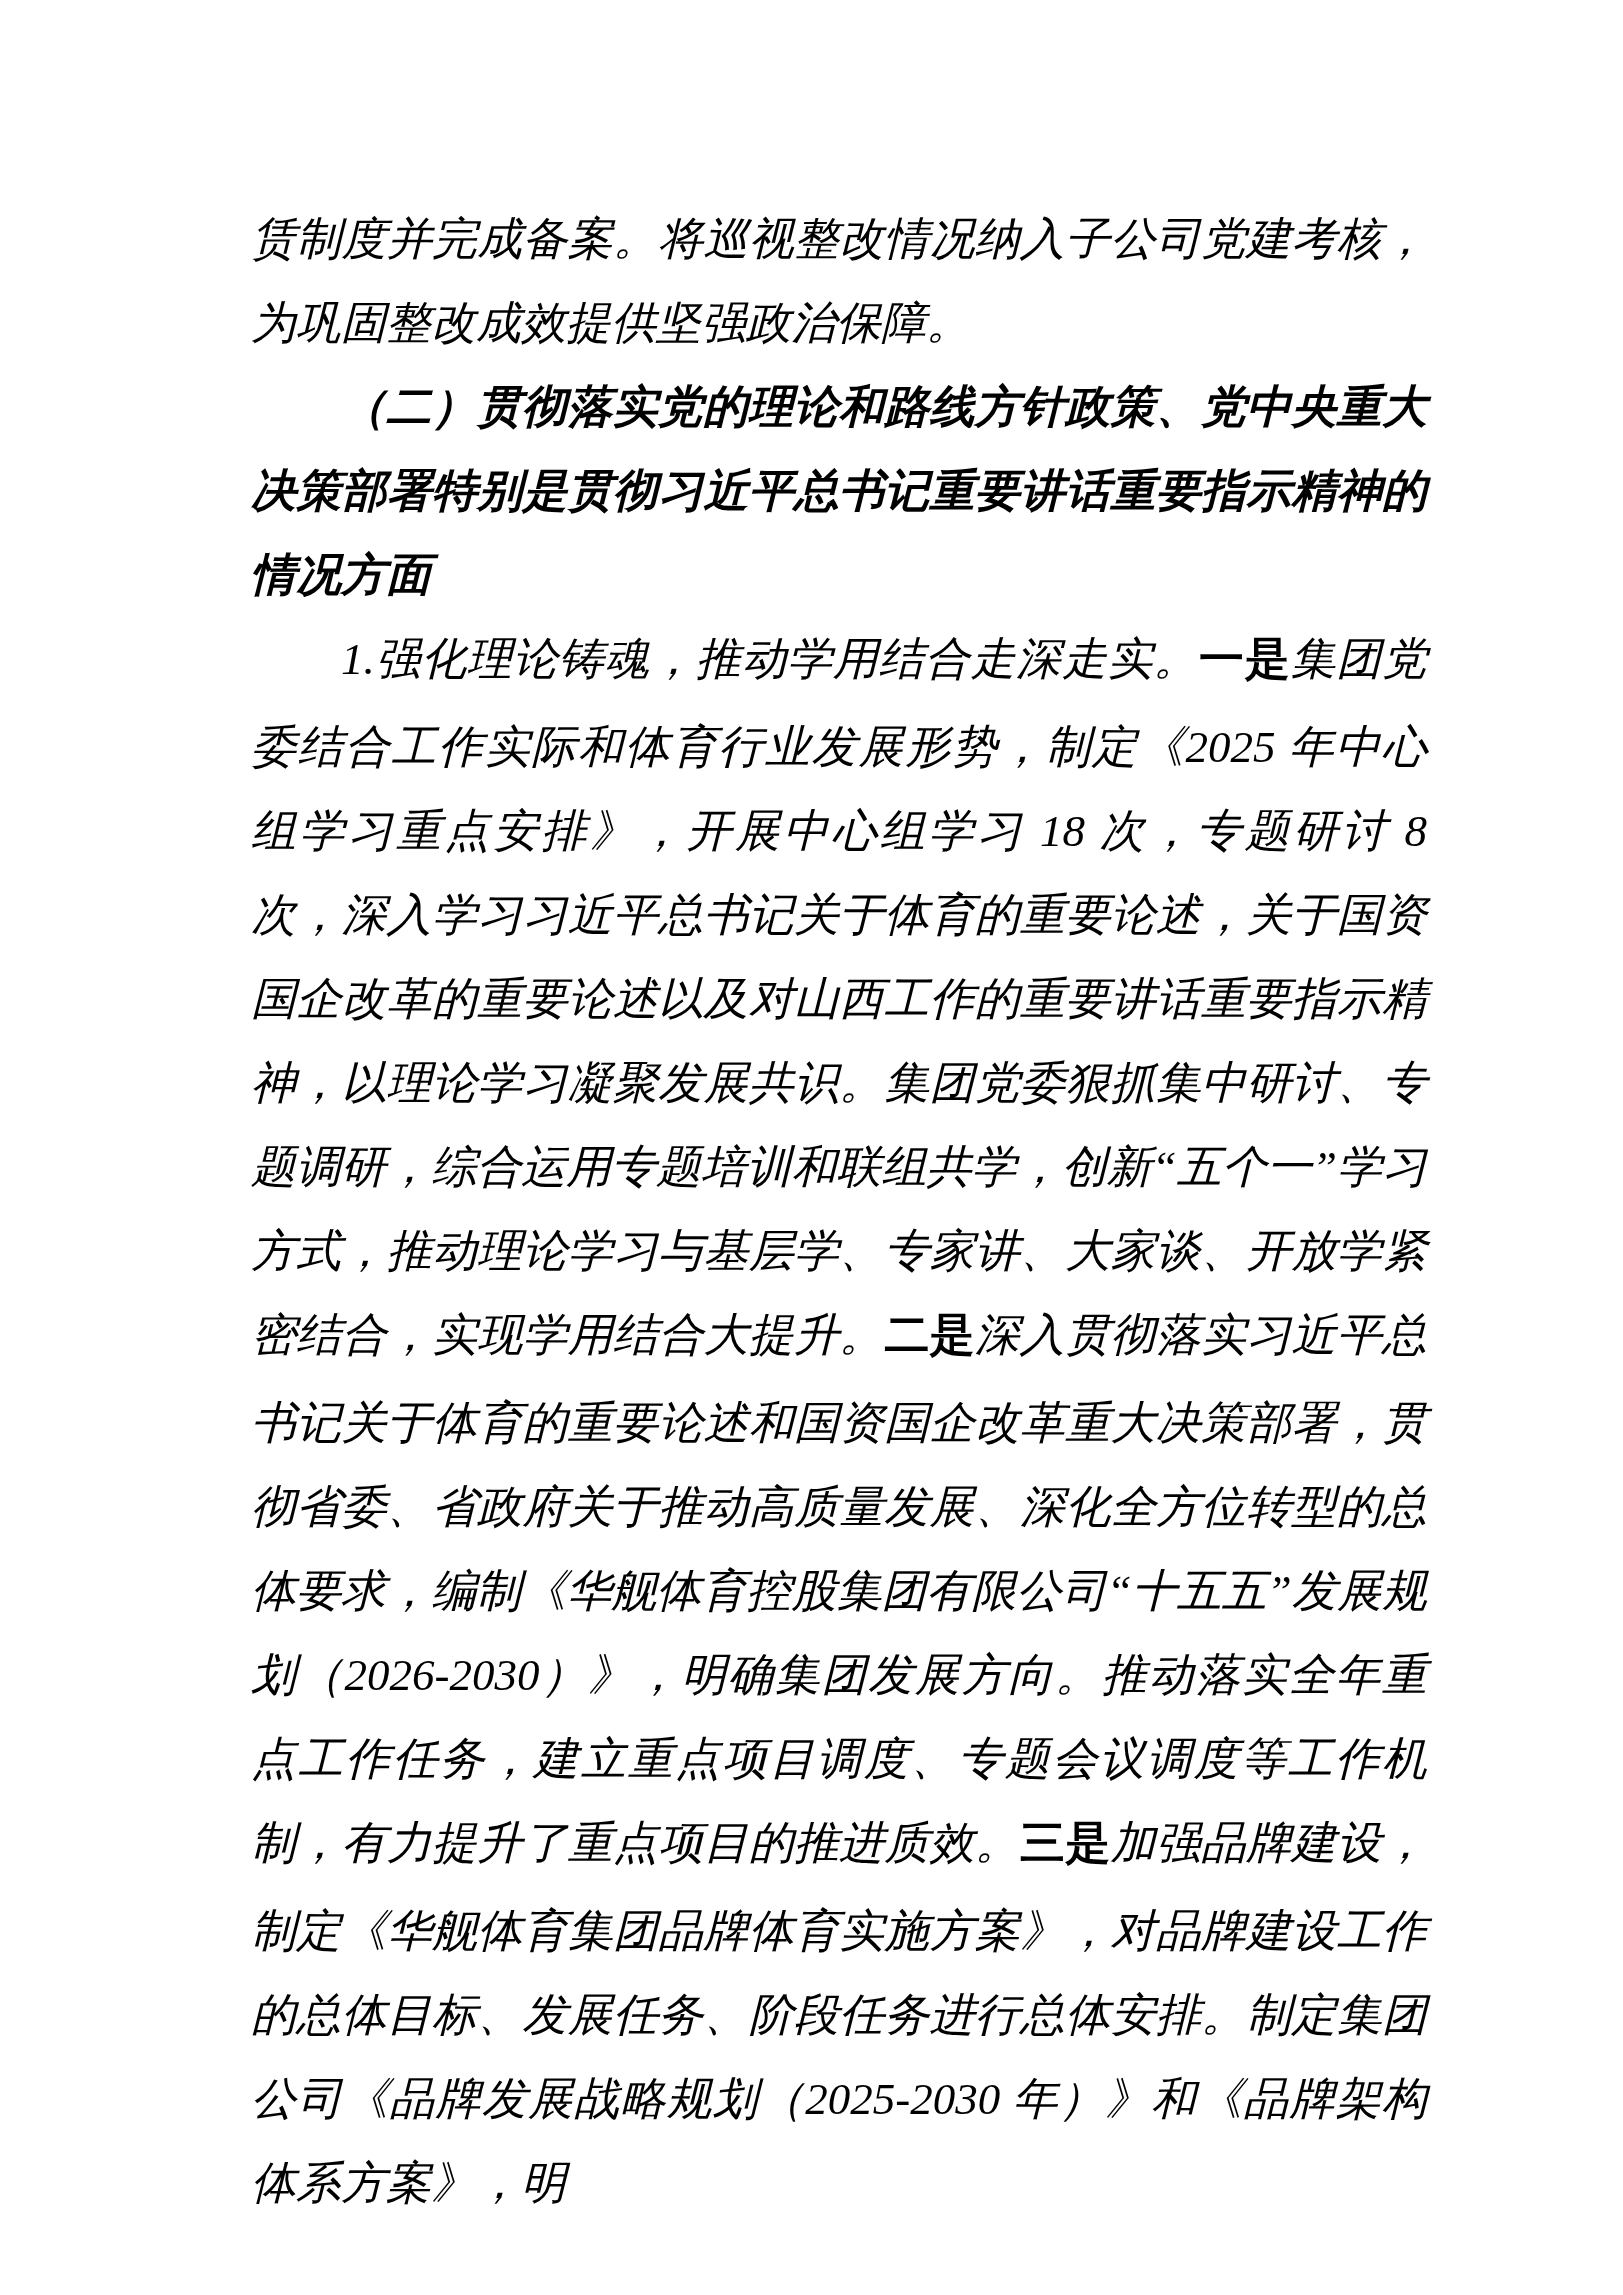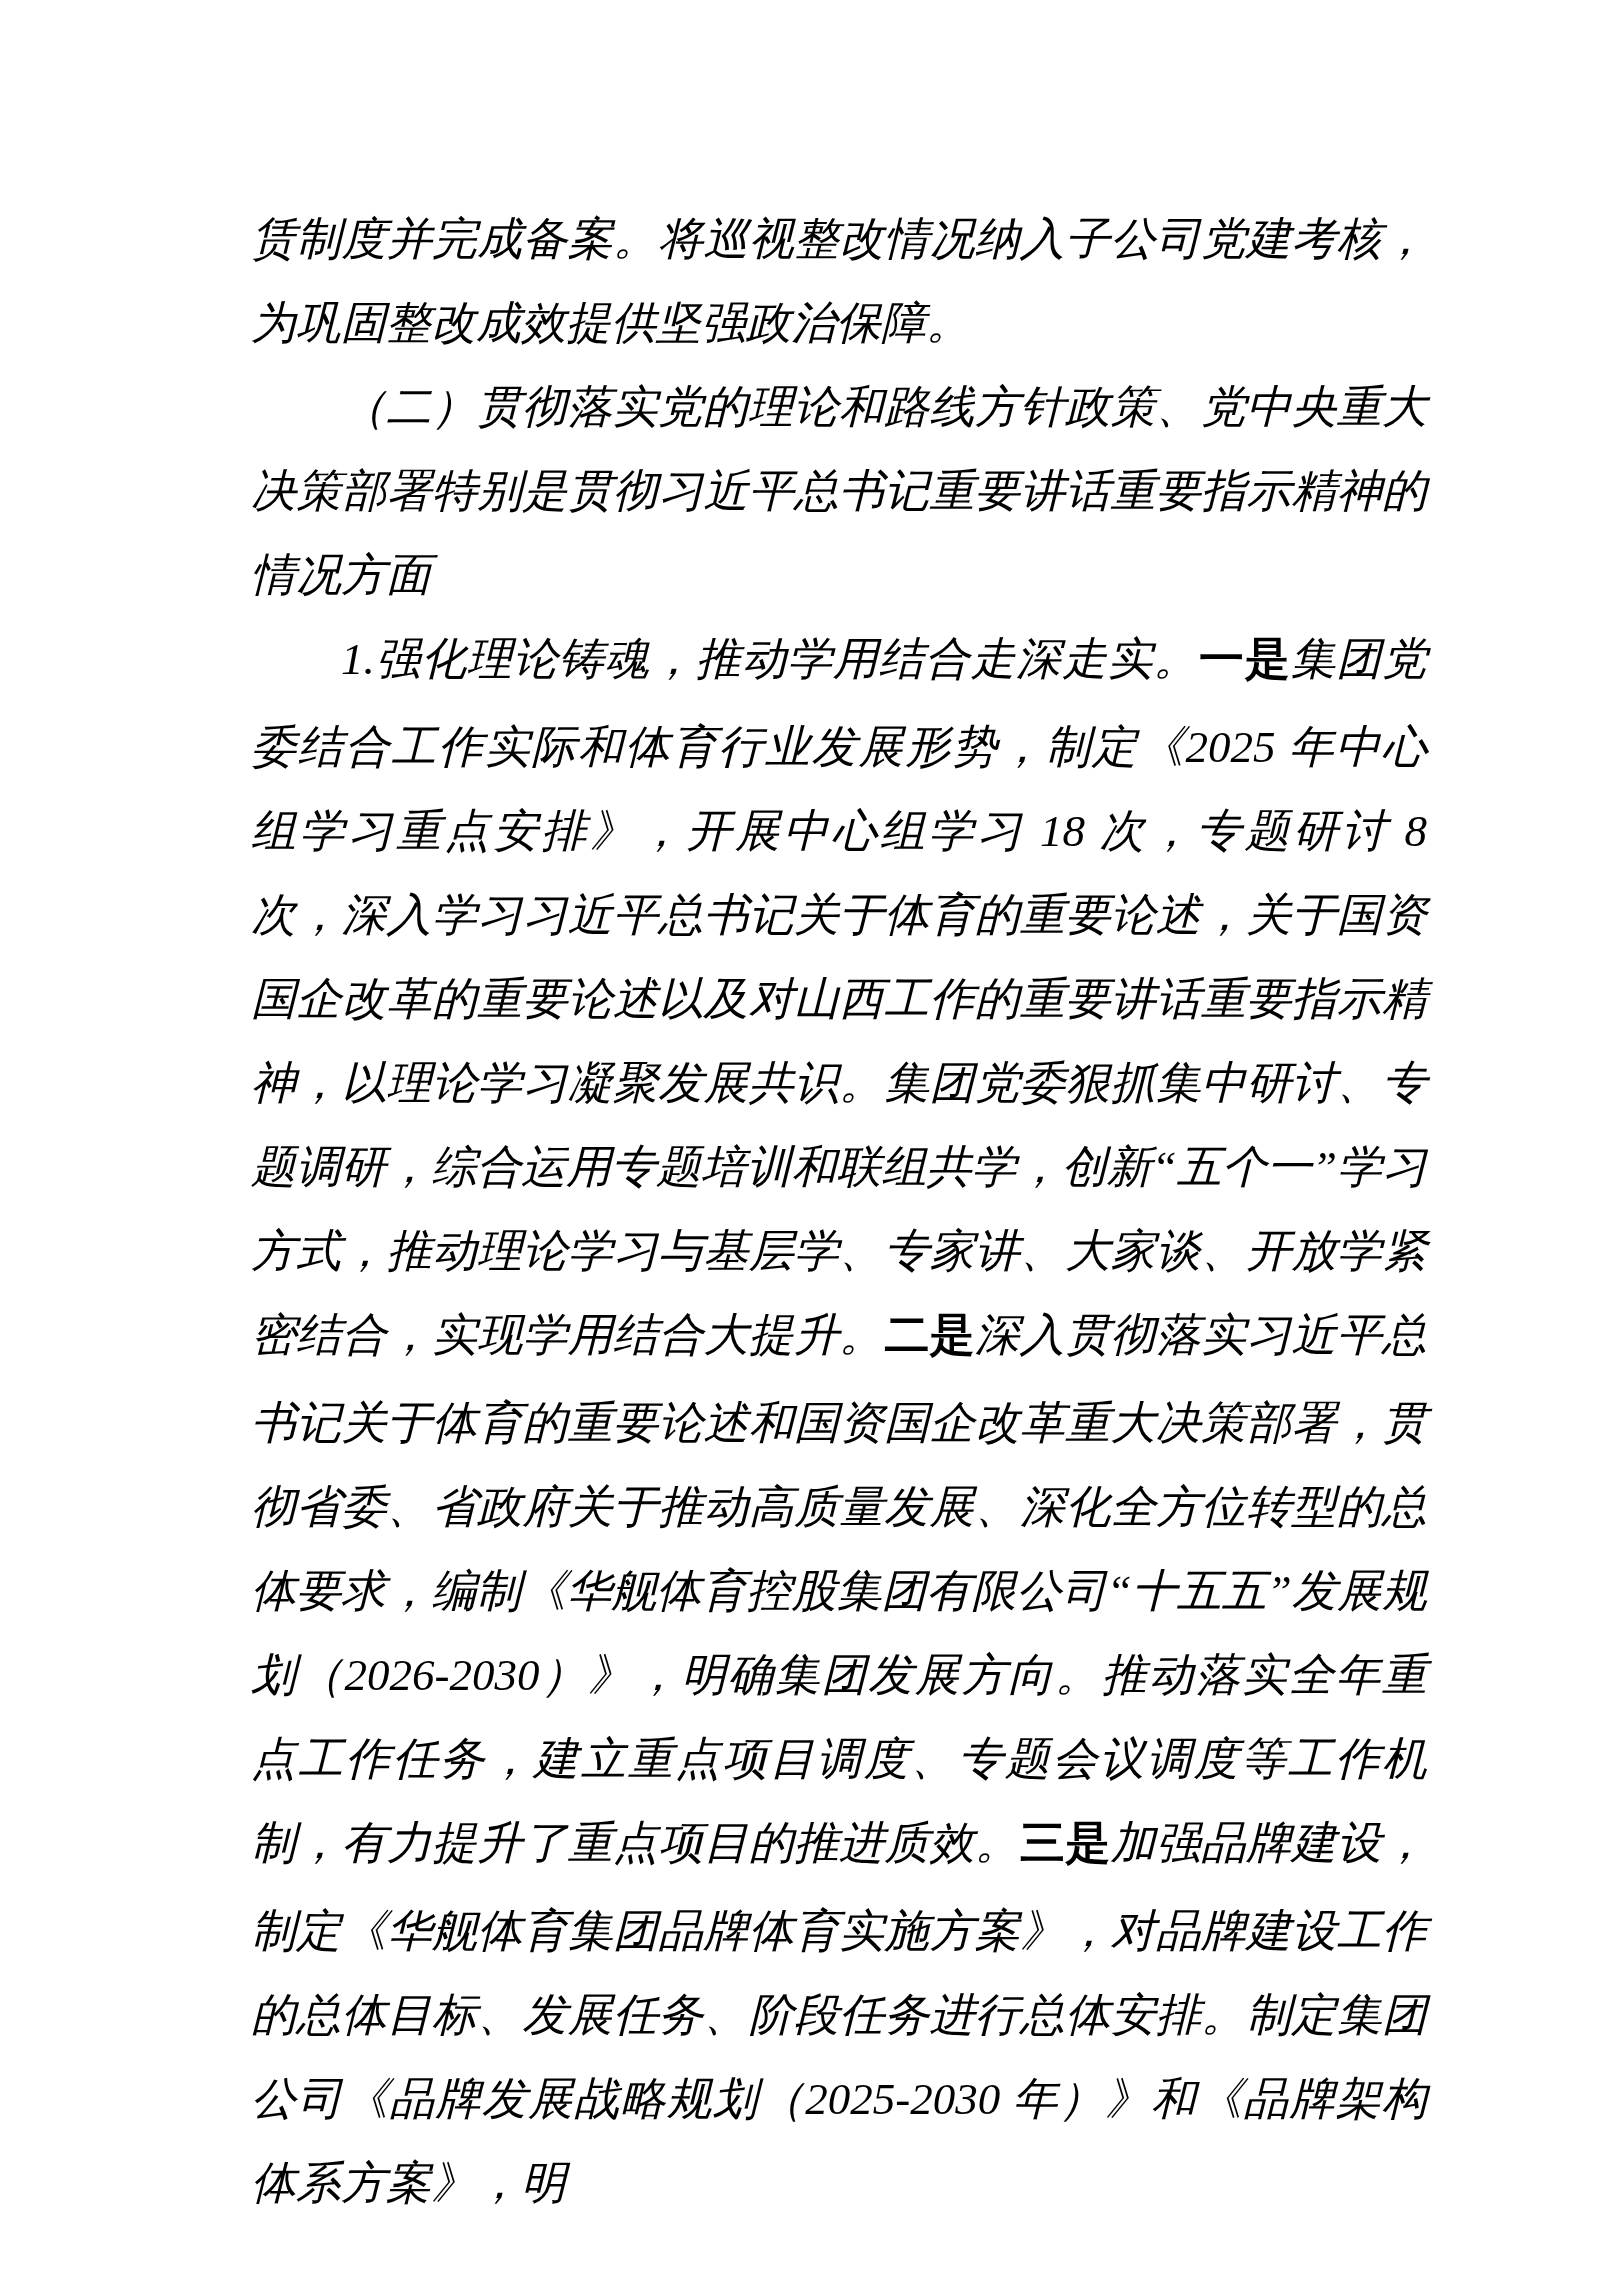--- a/index.html
+++ b/index.html
@@ -29,21 +29,21 @@
     letter-spacing: 0;
   }
   .para {
     margin: 0;
     padding: 0;
   }
   .para.indent {
     text-indent: 2em;
   }
   .para.bold {
-    font-weight: normal;
+    font-weight: bold;
   }
   .seg {
     font-style: inherit;
   }
   
   .seg.em {
     font-weight: bold;
     font-style: normal;
     font-family: Liberation Mono, monospace;
   }

